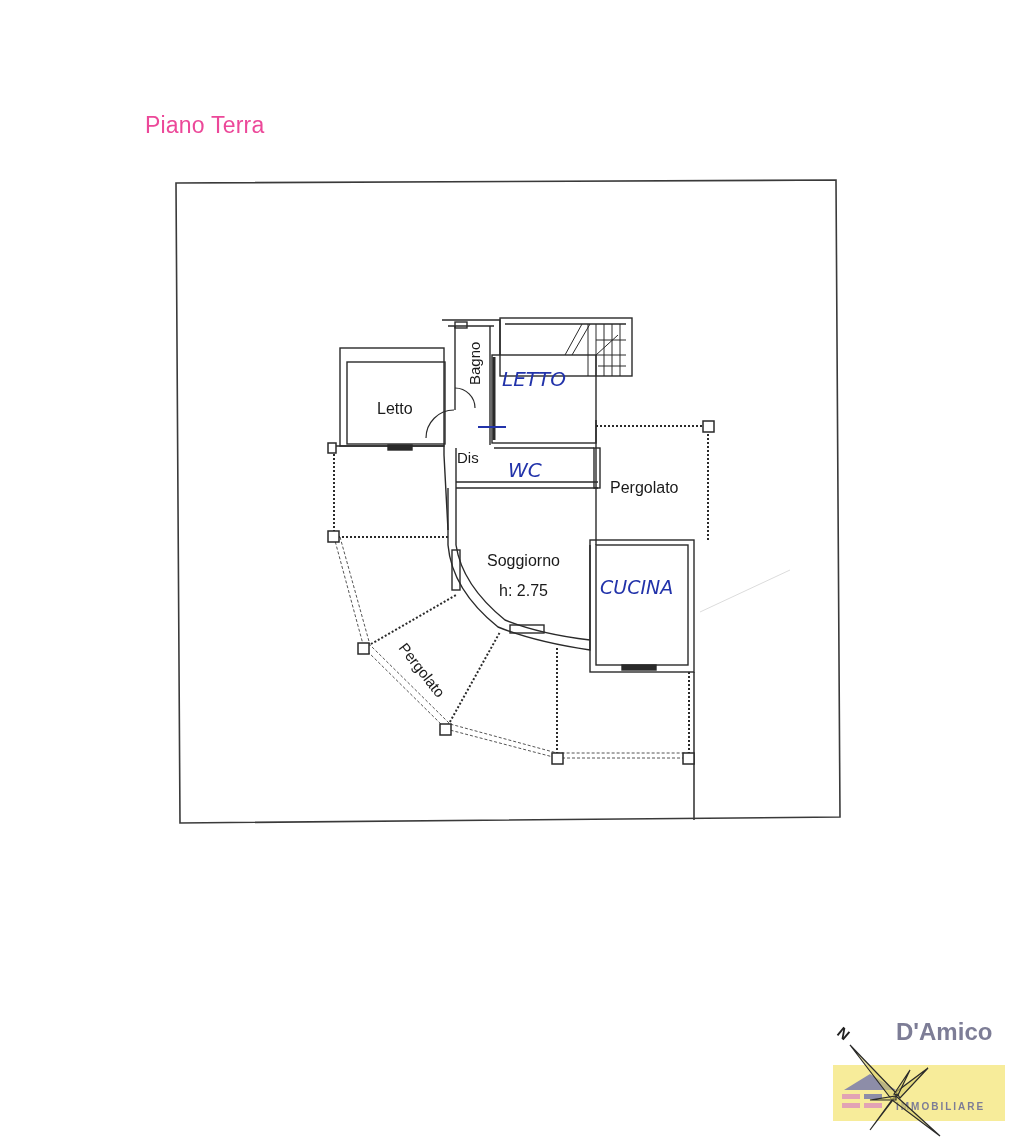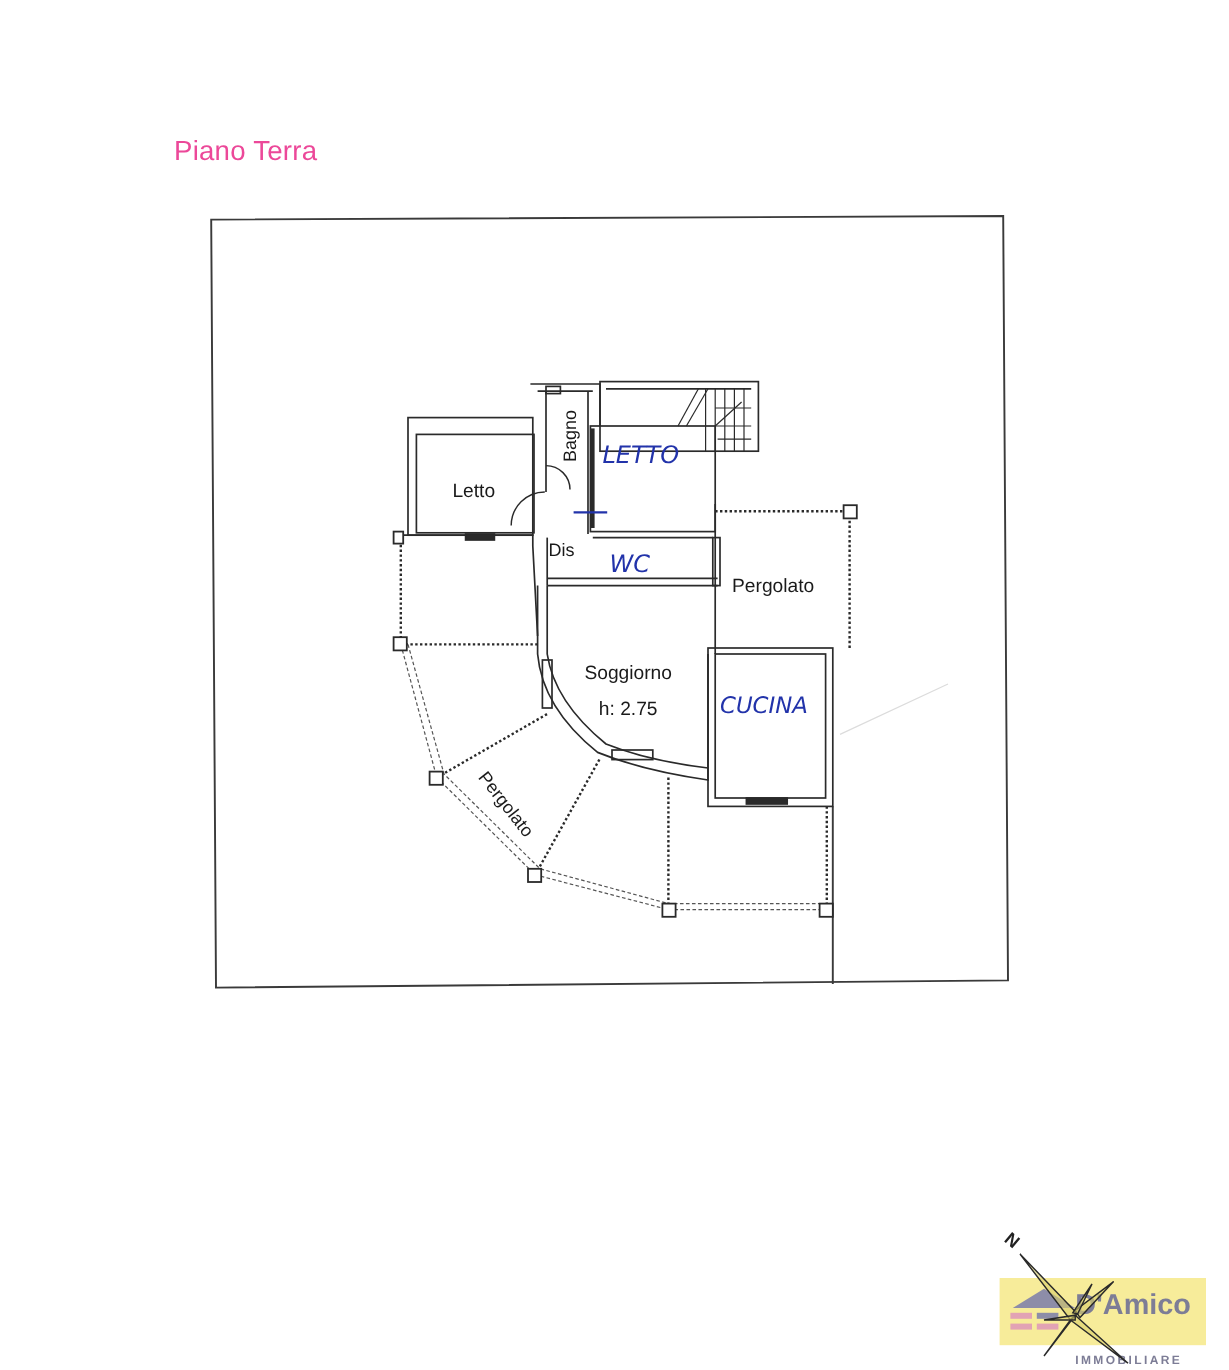--- a/index.html
+++ b/index.html
@@ -2,22 +2,22 @@
 <html><head>
 <meta charset="utf-8">
 <style>
   html, body { margin:0; padding:0; background:#ffffff; }
   body { width:1024px; height:1142px; position:relative; overflow:hidden; font-family:"Liberation Sans", sans-serif; }
   .title { position:absolute; left:145px; top:112px; font-size:23px; color:#ec4899; letter-spacing:0.2px; }
   .frame { position:absolute; left:0; top:0; }
   .lbl { font-family:"Liberation Sans", sans-serif; fill:#1a1a1a; }
   .hand { font-family:"DejaVu Sans", sans-serif; fill:#2233aa; font-style:italic; }
   .logo { position:absolute; left:833px; top:1065px; width:172px; height:56px; background:#f7ec9a; }
-  .logo-text { position:absolute; left:896px; top:1074px; font-size:24px; color:#7d7d96; font-weight:bold; font-family:"Liberation Sans", sans-serif; }
-  .logo-sub { position:absolute; left:896px; top:1101px; font-size:10px; color:#7d7d96; letter-spacing:2px; font-weight:bold; font-family:"Liberation Sans", sans-serif;margin-top:28px; }
+  .logo-text { position:absolute; left:896px; top:1018px; font-size:24px; color:#7d7d96; font-weight:bold; font-family:"Liberation Sans", sans-serif; }
+  .logo-sub { position:absolute; left:896px; top:1101px; font-size:10px; color:#7d7d96; letter-spacing:2px; font-weight:bold; font-family:"Liberation Sans", sans-serif; }
 </style>
 </head>
 <body>
 
 <div class="title">Piano Terra</div>
 
 <svg class="frame" width="1024" height="1142" viewBox="0 0 1024 1142" xmlns="http://www.w3.org/2000/svg">
 
   <g fill="none" stroke="#3a3a3a" stroke-width="1.6">
     <path d="M176 183 L836 180 L840 817 L180 823 Z"></path>

